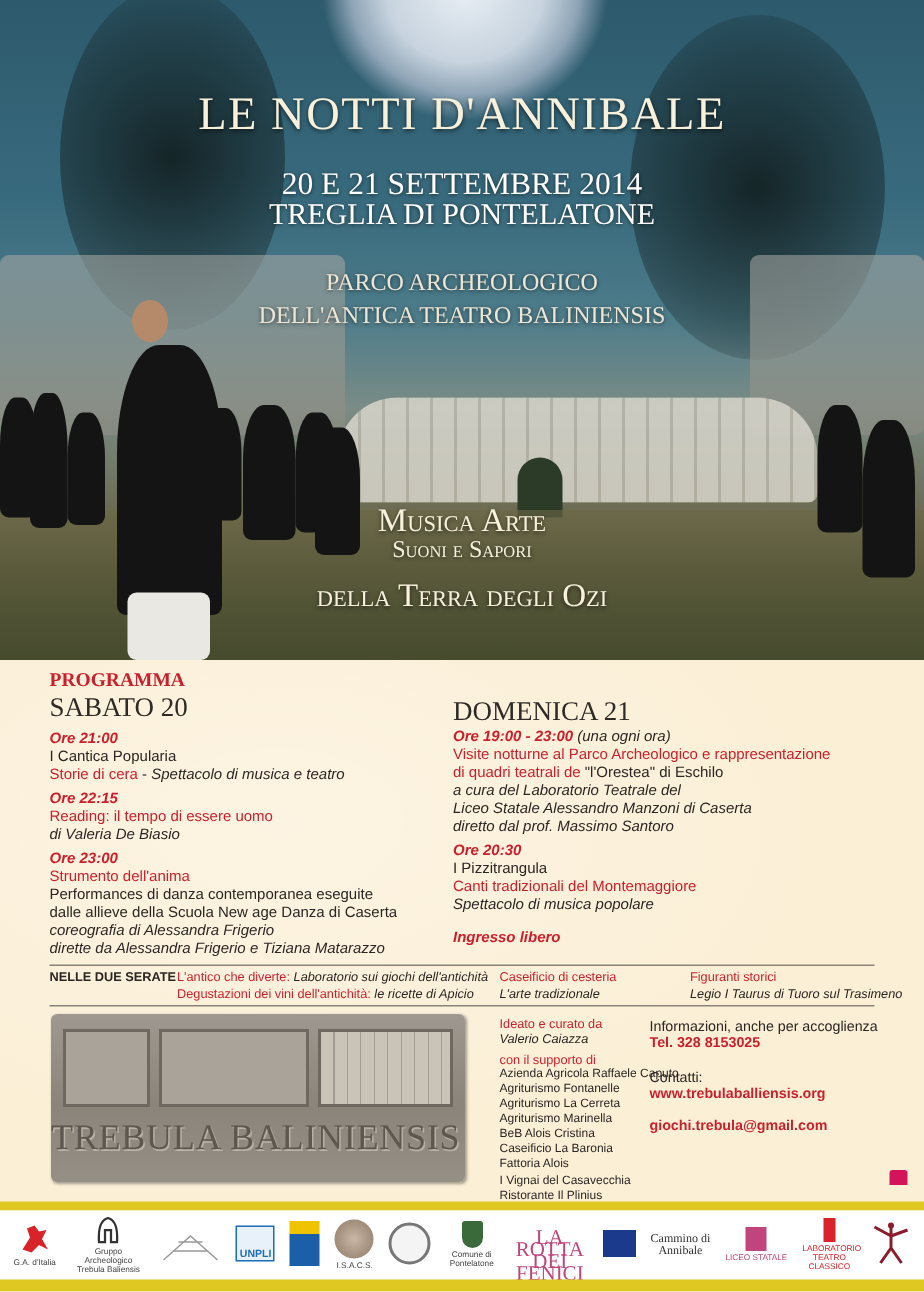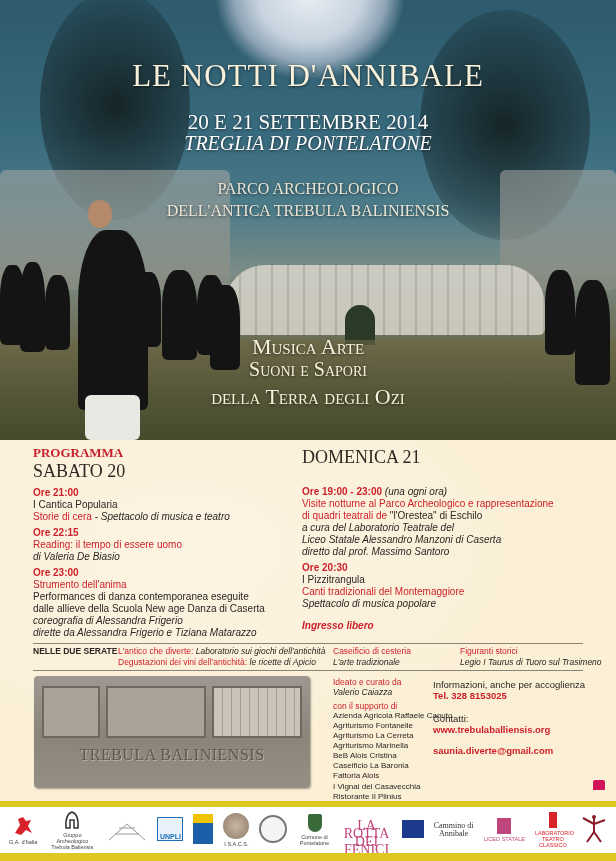--- a/index.html
+++ b/index.html
@@ -22,57 +22,57 @@
   .grass { position: absolute; left: 0; top: 340px; width: 616px; height: 100px;
     background: linear-gradient(180deg, rgba(110,105,70,0.6), rgba(70,75,45,0.95)); }
   .figure { position: absolute; background: #141414; border-radius: 40% 40% 6px 6px; }
   .figure-white { position: absolute; background: #eae8e2; border-radius: 6px; }
   .head { position: absolute; border-radius: 50%; background: #b58a6a; }
 
   .hero-text { position: absolute; left: 0; width: 616px; text-align: center; color: #f7f1dc;
     font-family: "Liberation Serif", serif; text-shadow: 0 1px 3px rgba(0,0,0,0.6); }
   .t-title { top: 58px; font-size: 31px; letter-spacing: 1px; }
   .t-date { top: 110px; font-size: 21px; color: #fff; }
-  .t-place { top: 132px; font-size: 20px; color: #fff; font-style: italic; }
+  .t-place { top: 132px; font-size: 20px; color: #fff; }
   .t-park1 { top: 180px; font-size: 16px; color: #ece6d6; }
   .t-park2 { top: 202px; font-size: 16px; color: #ece6d6; }
   .t-tag1 { top: 334px; font-size: 22px; font-variant: small-caps; }
-  .t-tag2 { top: 358px; font-size: 20px; font-variant: small-caps; }
+  .t-tag2 { top: 358px; font-size: 16px; font-variant: small-caps; }
   .t-tag3 { top: 384px; font-size: 22px; font-variant: small-caps; }
 
   
   .paper { position: absolute; left: 0; top: 440px; width: 616px; height: 361px;
     background:
       radial-gradient(ellipse at 30% 30%, rgba(255,255,255,0.3), rgba(255,255,255,0) 60%),
       #fbefd6; }
   .red { color: #cc1f2b; }
   .pos { position: absolute; }
   .prog-label { left: 33px; top: 5px; font-family: "Liberation Serif", serif; font-weight: bold; font-size: 13px; color: #c8202c; }
   .day { font-family: "Liberation Serif", serif; font-size: 18px; color: #2f2a25; }
   .day-sat { left: 33px; top: 21px; }
-  .day-sun { left: 302px; top: 7px; }
+  .day-sun { left: 302px; top: 24px; }
   .col { position: absolute; font-size: 10px; line-height: 12px; color: #2b2623; }
   .col-left { left: 33px; top: 47px; width: 270px; }
   .col-right { left: 302px; top: 46px; width: 310px; }
   .ev { margin-bottom: 4px; }
-  .time { color: #cc1f2b; font-weight: bold; }
+  .time { color: #cc1f2b; font-weight: bold; font-style: italic; }
   .b { font-weight: normal; }
   .i { font-style: italic; }
   .ingresso { margin-top: 10px; color: #cc1f2b; font-weight: bold; font-style: italic; }
 
   .divider { position: absolute; left: 33px; width: 550px; height: 1px; background: #8a8378; }
   .info-row { position: absolute; top: 645px; left: 33px; font-size: 8.5px; line-height: 11px; color: #2b2623; }
   .lbl-dark { font-weight: bold; color: #2b2623; }
 
   .stone { position: absolute; left: 34px; top: 676px; width: 276px; height: 112px;
     background: linear-gradient(180deg, #9e9890 0%, #8a847b 55%, #968f86 100%);
     border-radius: 4px; box-shadow: 1px 1px 2px rgba(0,0,0,0.35); }
   .stone-panel { position: absolute; top: 10px; height: 52px; background: #aaa399; border: 2px solid #6e6860; }
-  .stone-text { position: absolute; left: 0; top: 70px; width: 276px; text-align: center;
-    font-family: "Liberation Serif", serif; font-size: 16px; color: #5c574f; letter-spacing: 0.5px;
+  .stone-text { position: absolute; left: 0; top: 70px; width: 276px; text-align: left;
+    font-family: "Liberation Serif", serif; font-size: 24px; color: #5c574f; letter-spacing: 0.5px;
     text-shadow: 1px 1px 0 #b7b0a5; }
 
   .credits { position: absolute; left: 333px; top: 677px; width: 120px; font-size: 8.5px; line-height: 10.3px; color: #2b2623; }
   .sponsor { font-family: "Liberation Sans", sans-serif; font-size: 8px; line-height: 10.1px; }
   .contacts { position: absolute; left: 433px; top: 679px; width: 170px; font-size: 9.5px; line-height: 11px; color: #2b2623; }
   .contacts .red { font-weight: bold; }
   .vert { position: absolute; left: 602px; top: 672px; font-size: 4px; color: #777; writing-mode: vertical-rl; transform: rotate(180deg); height: 110px; }
   .mini-logo { position: absolute; left: 593px; top: 780px; width: 12px; height: 10px; background: #d4145a; border-radius: 2px 2px 0 0; }
 
   
@@ -104,21 +104,21 @@
   <div class="figure" style="left:162px;top:270px;width:35px;height:90px;"></div>
   <div class="figure" style="left:197px;top:275px;width:28px;height:80px;"></div>
   <div class="figure" style="left:210px;top:285px;width:30px;height:85px;"></div>
   <div class="figure" style="left:545px;top:270px;width:30px;height:85px;"></div>
   <div class="figure" style="left:575px;top:280px;width:35px;height:105px;"></div>
 
   <div class="hero-text t-title">LE NOTTI D'ANNIBALE</div>
   <div class="hero-text t-date">20 E 21 SETTEMBRE 2014</div>
   <div class="hero-text t-place">TREGLIA DI PONTELATONE</div>
   <div class="hero-text t-park1">PARCO ARCHEOLOGICO</div>
-  <div class="hero-text t-park2">DELL'ANTICA TREBULA BALINIENSIS</div>
+  <div class="hero-text t-park2">DELL'ANTICA TEATRO BALINIENSIS</div>
   <div class="hero-text t-tag1">Musica Arte</div>
   <div class="hero-text t-tag2">Suoni e Sapori</div>
   <div class="hero-text t-tag3">della Terra degli Ozi</div>
 </div>
 
 <div class="paper">
   <div class="pos prog-label">PROGRAMMA</div>
   <div class="pos day day-sat">SABATO 20</div>
   <div class="pos day day-sun">DOMENICA 21</div>
 
@@ -200,21 +200,21 @@
   <div class="sponsor">Fattoria Alois</div>
   <div class="sponsor">I Vignai del Casavecchia</div>
   <div class="sponsor">Ristorante Il Plinius</div>
 </div>
 
 <div class="contacts">
   <div>Informazioni, anche per accoglienza</div>
   <div class="red">Tel. 328 8153025</div>
   <div style="margin-top:12px;">Contatti:</div>
   <div class="red">www.trebulaballiensis.org</div>
-  <div class="red" style="margin-top:10px;">saunia.diverte@gmail.com</div>
+  <div class="red" style="margin-top:10px;">giochi.trebula@gmail.com</div>
 </div>
 <div class="vert">&nbsp;</div>
 <div class="mini-logo"></div>
 
 <div class="bar-top"></div>
 <div class="logos">
   <div class="logo">
     <svg class="mark" width="24" height="22" viewBox="0 0 24 22">
         <path d="M4 18 L9 10 L7 4 L12 2 L15 6 L20 5 L17 11 L21 18 L15 15 L10 20 Z" fill="#d8232a"></path>
       </svg>

